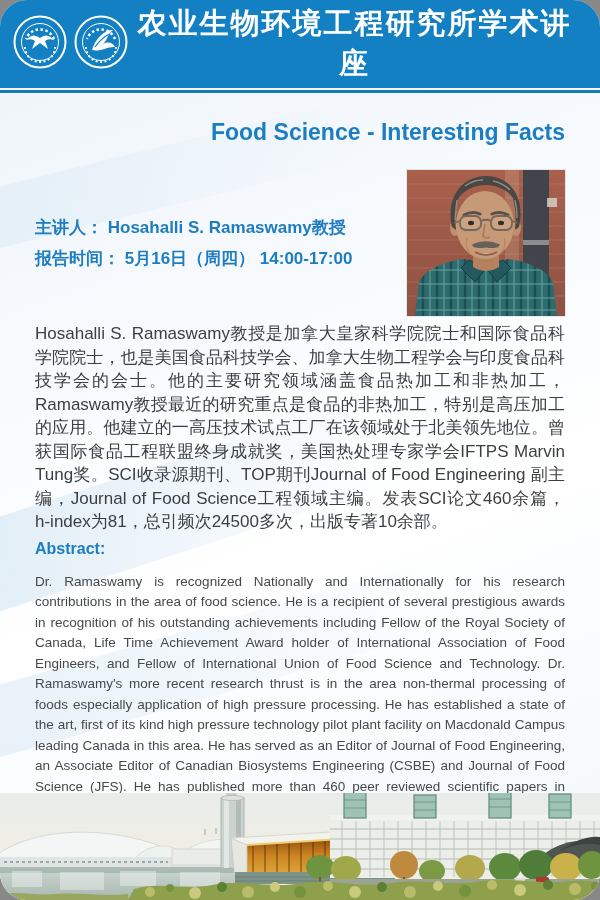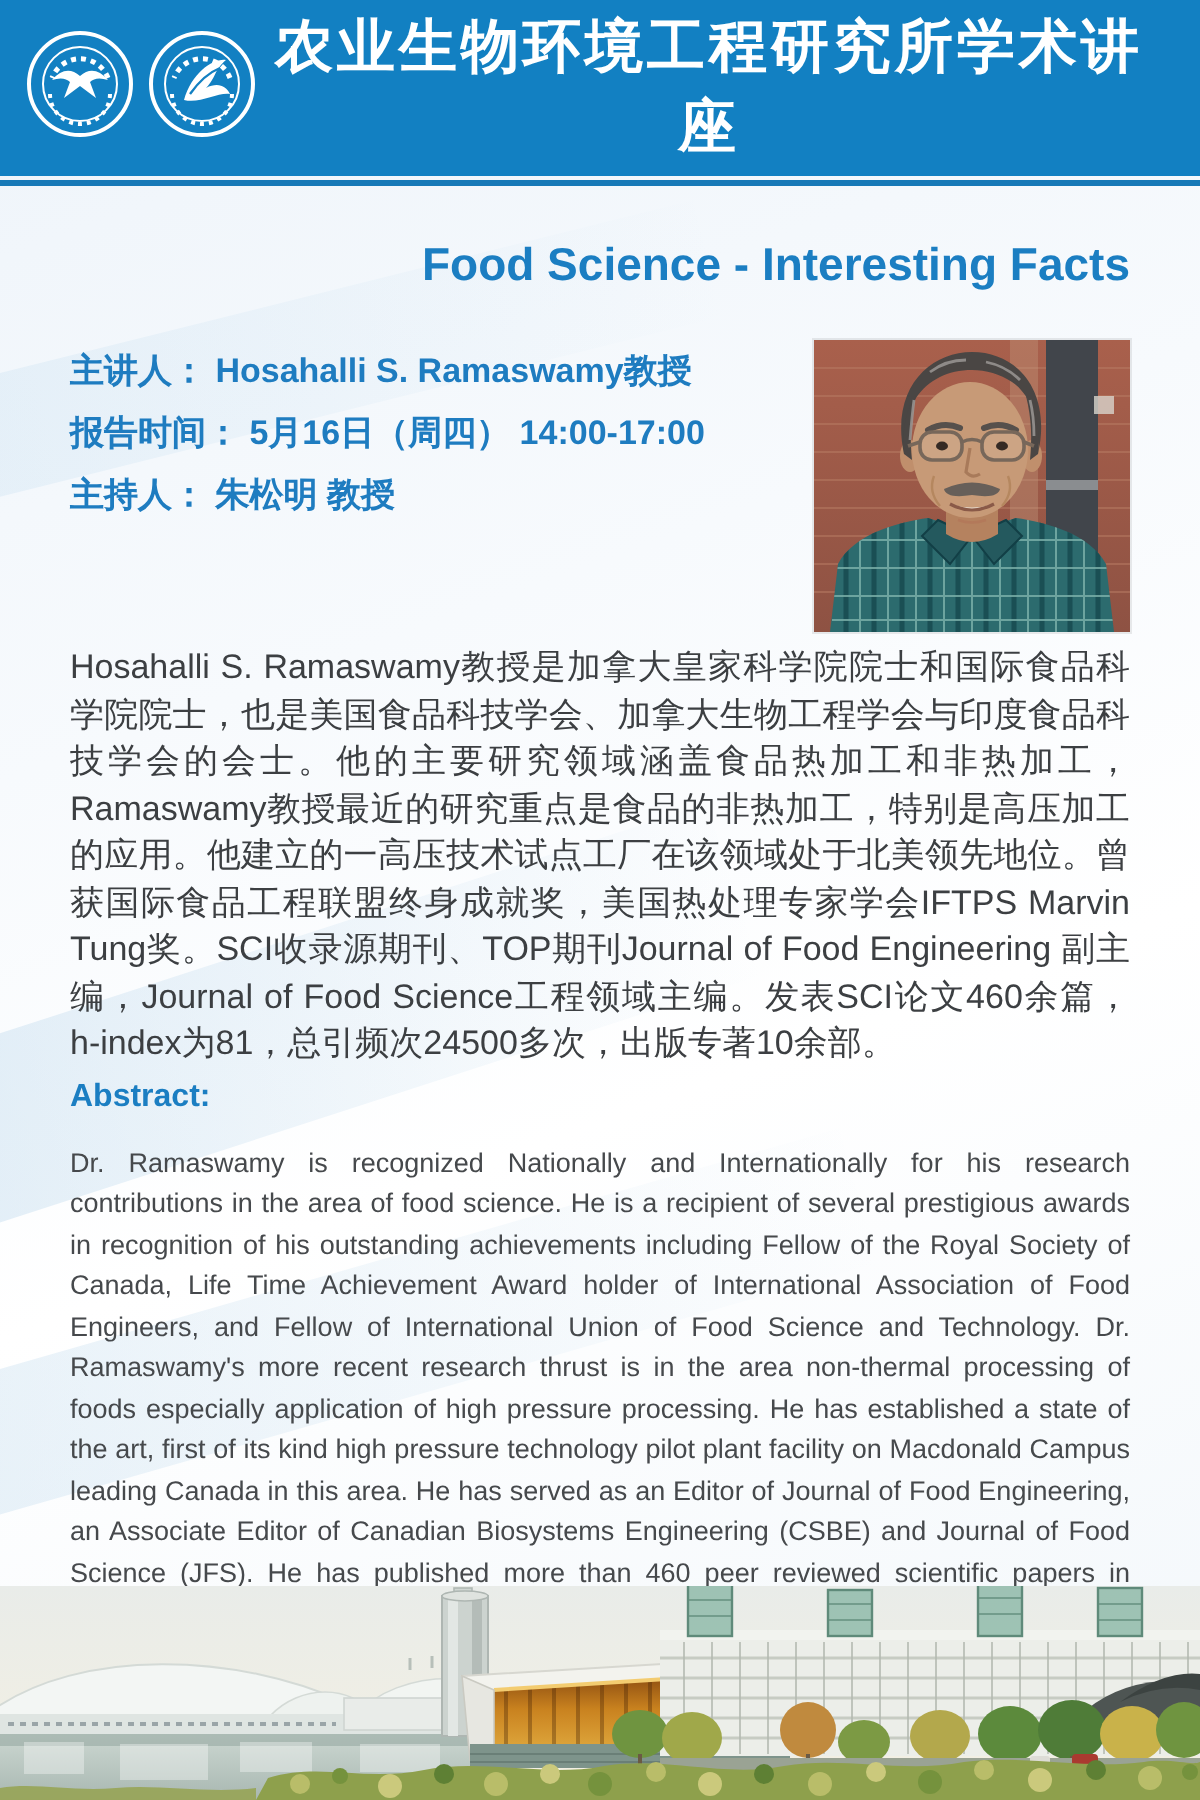--- a/index.html
+++ b/index.html
@@ -1,34 +1,35 @@
 <!DOCTYPE html>
 <html><head>
 <meta charset="utf-8">
 <style>
   html,body{margin:0;padding:0;background:#888;}
   .poster{
     position:relative;width:600px;height:900px;margin:0 auto;overflow:hidden;
     background:linear-gradient(160deg,#eef4fa 0%,#f7fafd 35%,#ffffff 60%,#f2f7fb 100%);
     font-family:"Liberation Sans","DejaVu Sans",sans-serif;
+    border-radius:27px;
   }
   .streak{position:absolute;pointer-events:none;}
   .streak.s1{left:-140px;top:480px;width:520px;height:90px;background:linear-gradient(100deg,rgba(176,209,233,.45),rgba(255,255,255,0));transform:rotate(-18deg);}
   .streak.s2{left:-120px;top:640px;width:560px;height:70px;background:linear-gradient(100deg,rgba(186,215,236,.40),rgba(255,255,255,0));transform:rotate(-16deg);}
   .streak.s3{left:-60px;top:150px;width:420px;height:60px;background:linear-gradient(100deg,rgba(196,222,240,.35),rgba(255,255,255,0));transform:rotate(-14deg);}
 
   .banner{position:relative;height:88px;background:#1280c2;display:flex;align-items:center;padding:0 12px;box-sizing:border-box;}
   .banner .logos{display:flex;gap:5px;align-items:center;}
   .banner-title{flex:1;margin:0;text-align:center;color:#ffffff;font-size:29px;font-weight:bold;letter-spacing:2px;padding-right:8px;}
   .banner-underline{height:3px;background:#1779b7;margin-top:2px;}
 
   .content{position:relative;padding:26px 35px 0;box-sizing:border-box;}
   .lecture-title{margin:0 0 24px;text-align:right;color:#1b7ec2;font-size:23px;font-weight:bold;}
 
-  .info-row{display:flex;align-items:flex-start;}
+  .info-row{display:flex;align-items:center;}
   .info-block{flex:1;color:#1e7cc0;font-weight:bold;font-size:17px;line-height:31px;}
   .info-line{white-space:nowrap;}
   .speaker-photo{margin:0 0 0 6px;width:158px;height:146px;flex:0 0 auto;box-shadow:0 0 0 1px rgba(0,0,0,.08);}
   .speaker-photo svg{display:block;}
 
   .bio{margin:6px 0 0;color:#3c3f42;font-size:17px;line-height:23.5px;text-align:justify;}
   .abstract-label{margin:6px 0 14px;color:#1b7ec2;font-size:16px;font-weight:bold;}
   .abstract-text{margin:2px 0 0;color:#46494c;font-size:13.5px;line-height:20.5px;text-align:justify;}
 
   .campus-photo{position:absolute;left:0;bottom:0;width:600px;height:107px;margin:0;}
@@ -68,21 +69,20 @@
   </header>
   <div class="banner-underline"></div>
 
   <main class="content">
     <h2 class="lecture-title">Food Science - Interesting Facts</h2>
 
     <div class="info-row">
       <div class="info-block">
         <div class="info-line">主讲人： Hosahalli S. Ramaswamy教授</div>
         <div class="info-line">报告时间： 5月16日（周四） 14:00-17:00</div>
-        <div class="info-line">主持人： 朱松明 教授</div>
       </div>
 
       <figure class="speaker-photo">
         <svg width="158" height="146" viewBox="0 0 158 146">
           <defs>
             <clipPath id="shirtclip">
               <path d="M8,146 L12,112 C20,97 42,91 57,89 L79,96 L101,89 C116,91 138,97 146,112 L150,146 Z"></path>
             </clipPath>
             <linearGradient id="brickg" x1="0" y1="0" x2="0" y2="1">
               <stop offset="0" stop-color="#a9604c"></stop>

